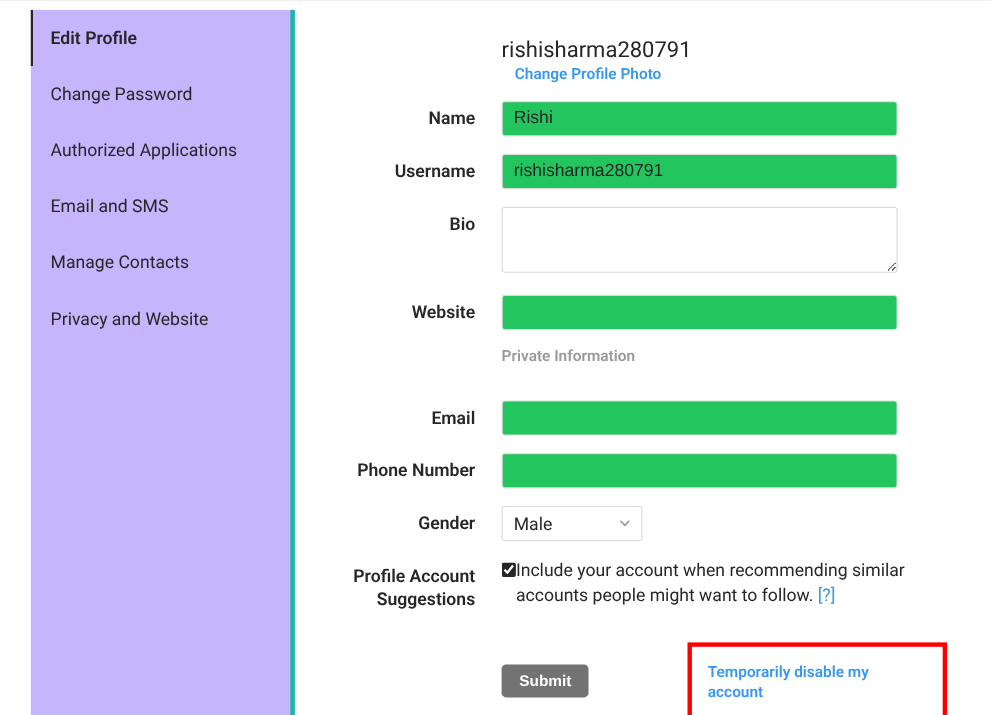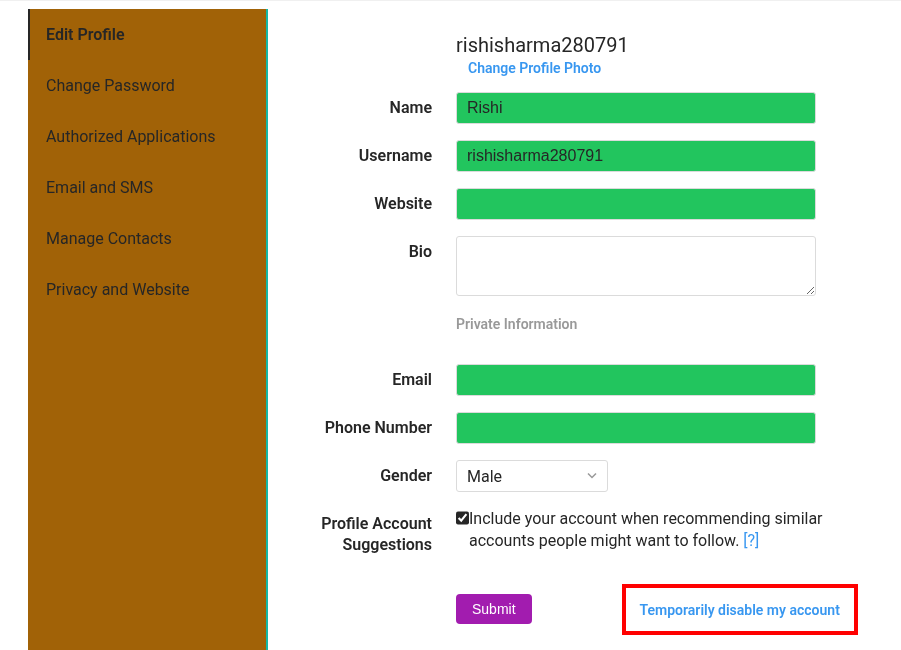--- a/index.html
+++ b/index.html
@@ -15,22 +15,22 @@
       color: #262626;
     }
     .container {
       display: flex;
       height: 100%;
       border-top: 1px solid #f0f0f0;
       padding-top: 8px;
     }
     .sidebar {
       width: 240px;
-      border-right: 2px solid #14b8a6;
-      background: #a16207;
+      border-right: 4px solid #14b8a6;
+      background: #c4b5fd;
       padding: 0;
       margin-left: 28px;
     }
     .sidebar-item {
       padding: 16px 28px 16px 16px;
       font-size: 16px;
       cursor: pointer;
       color: #262626;
       border-left: 2px solid transparent;
     }
@@ -101,21 +101,21 @@
       max-width: 360px;
       height: 60px;
       border: 1px solid #dbdbdb;
       border-radius: 3px;
       padding: 6px 10px;
       font-size: 14px;
       resize: vertical;
     }
     .select-wrap {
       position: relative;
-      width: 152px;
+      width: 128px;
     }
     .select-input {
       width: 100%;
       height: 32px;
       border: 1px solid #dbdbdb;
       border-radius: 3px;
       padding: 0 30px 0 10px;
       font-size: 16px;
       color: #262626;
       background: #fff;
@@ -153,27 +153,27 @@
     .help-link {
       color: #3897f0;
       cursor: pointer;
     }
     .actions-row {
       display: flex;
       align-items: center;
       margin-top: 28px;
     }
     .submit-btn {
-      background: #a21caf;
+      background: #737373;
       color: #fff;
       border: none;
       border-radius: 4px;
       padding: 7px 16px;
       font-size: 14px;
-      font-weight: 400;
+      font-weight: 700;
       cursor: pointer;
       text-align: right;
     }
     .disable-link-wrap {
       border: 4px solid #ff0000;
       padding: 12px 14px;
       margin-left: 90px;
     }
     .disable-link {
       color: #3897f0;
@@ -227,30 +227,30 @@
     </div>
 
     <div class="form-row">
       <label class="form-label">Username</label>
       <div class="form-control">
         <input type="text" class="text-input" value="rishisharma280791" style="">
       </div>
     </div>
 
     <div class="form-row">
+      <label class="form-label">Bio</label>
+      <div class="form-control">
+        <textarea class="textarea-input" style=""></textarea>
+      </div>
+    </div>
+
+    <div class="form-row">
       <label class="form-label">Website</label>
       <div class="form-control">
         <input type="text" class="text-input" value="" style="">
-      </div>
-    </div>
-
-    <div class="form-row">
-      <label class="form-label">Bio</label>
-      <div class="form-control">
-        <textarea class="textarea-input" style=""></textarea>
       </div>
     </div>
 
     <div class="form-row">
       <div class="header-spacer"></div>
       <div class="form-control">
         <div class="section-heading">Private Information</div>
       </div>
     </div>
 

